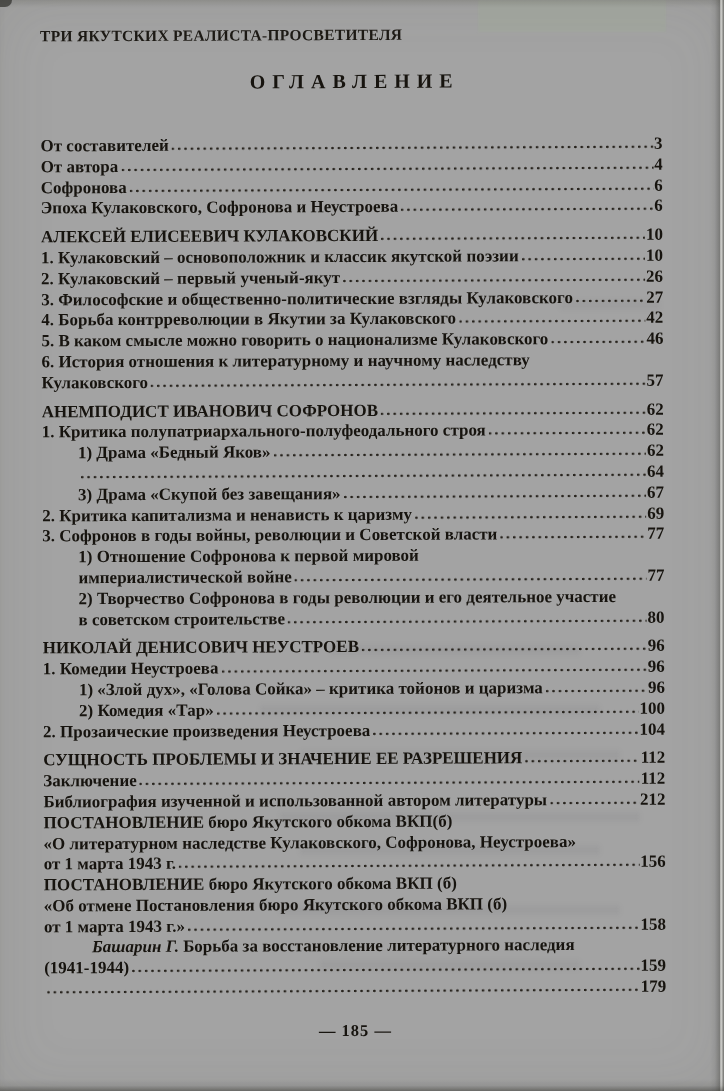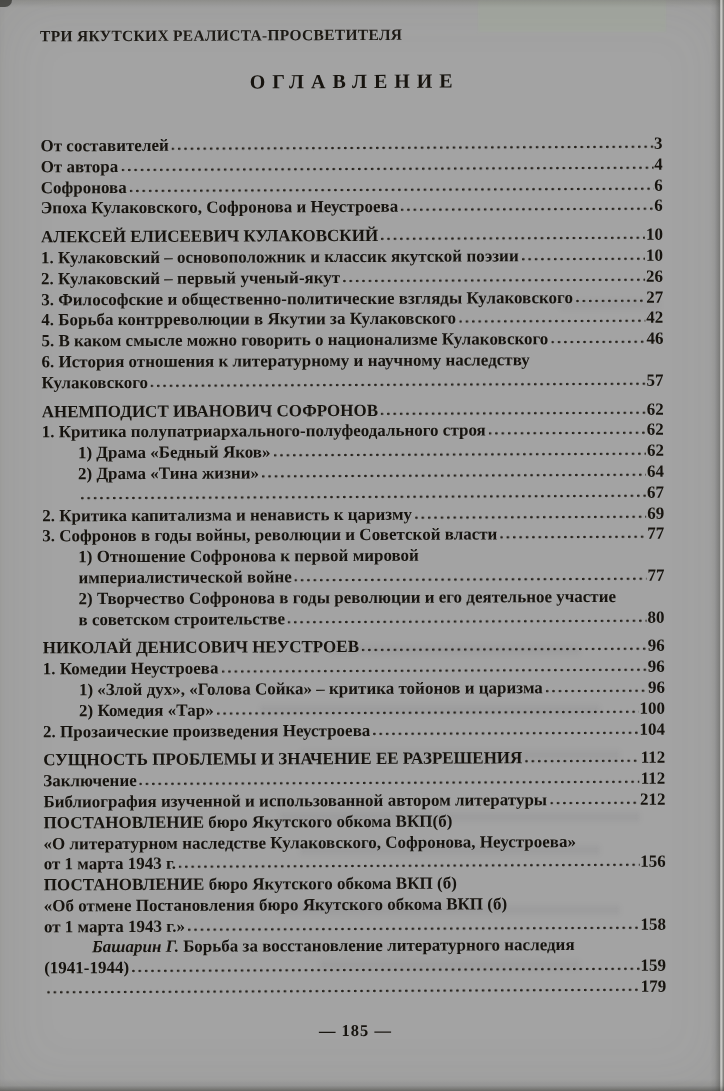--- a/index.html
+++ b/index.html
@@ -197,27 +197,27 @@
         </div>
         <div class="entry ind">
           <div class="line">
             <span class="txt">1) Драма «Бедный Яков»</span>
             <span class="leader"></span>
             <span class="pg">62</span>
           </div>
         </div>
         <div class="entry ind">
           <div class="line">
-            <span class="txt">2) Драма «Тина жизни»</span>
             <span class="leader"></span>
             <span class="pg">64</span>
           </div>
         </div>
         <div class="entry ind">
           <div class="line">
+            <span class="txt">3) Драма «Скупой без завещания»</span>
             <span class="leader"></span>
             <span class="pg">67</span>
           </div>
         </div>
         <div class="entry">
           <div class="line">
             <span class="txt">2. Критика капитализма и ненависть к царизму</span>
             <span class="leader"></span>
             <span class="pg">69</span>
           </div>

